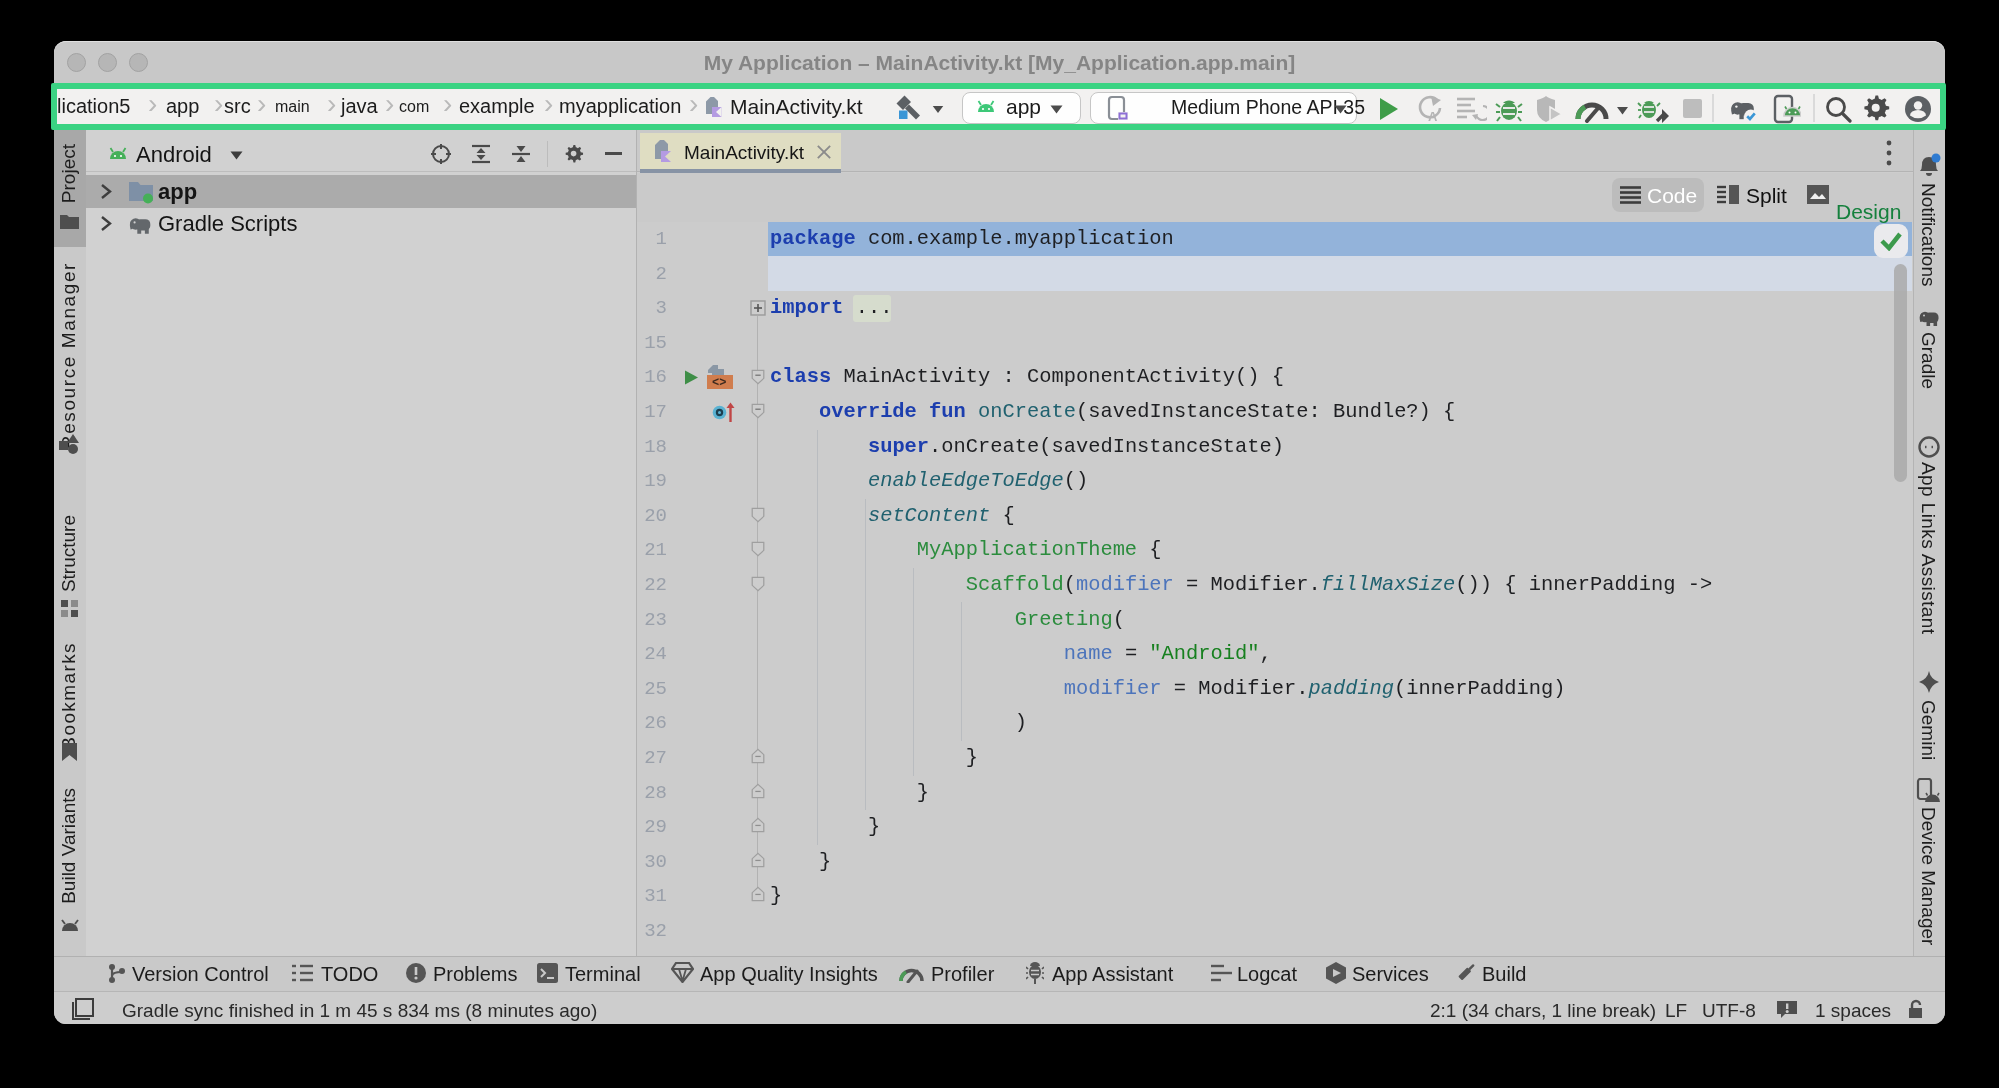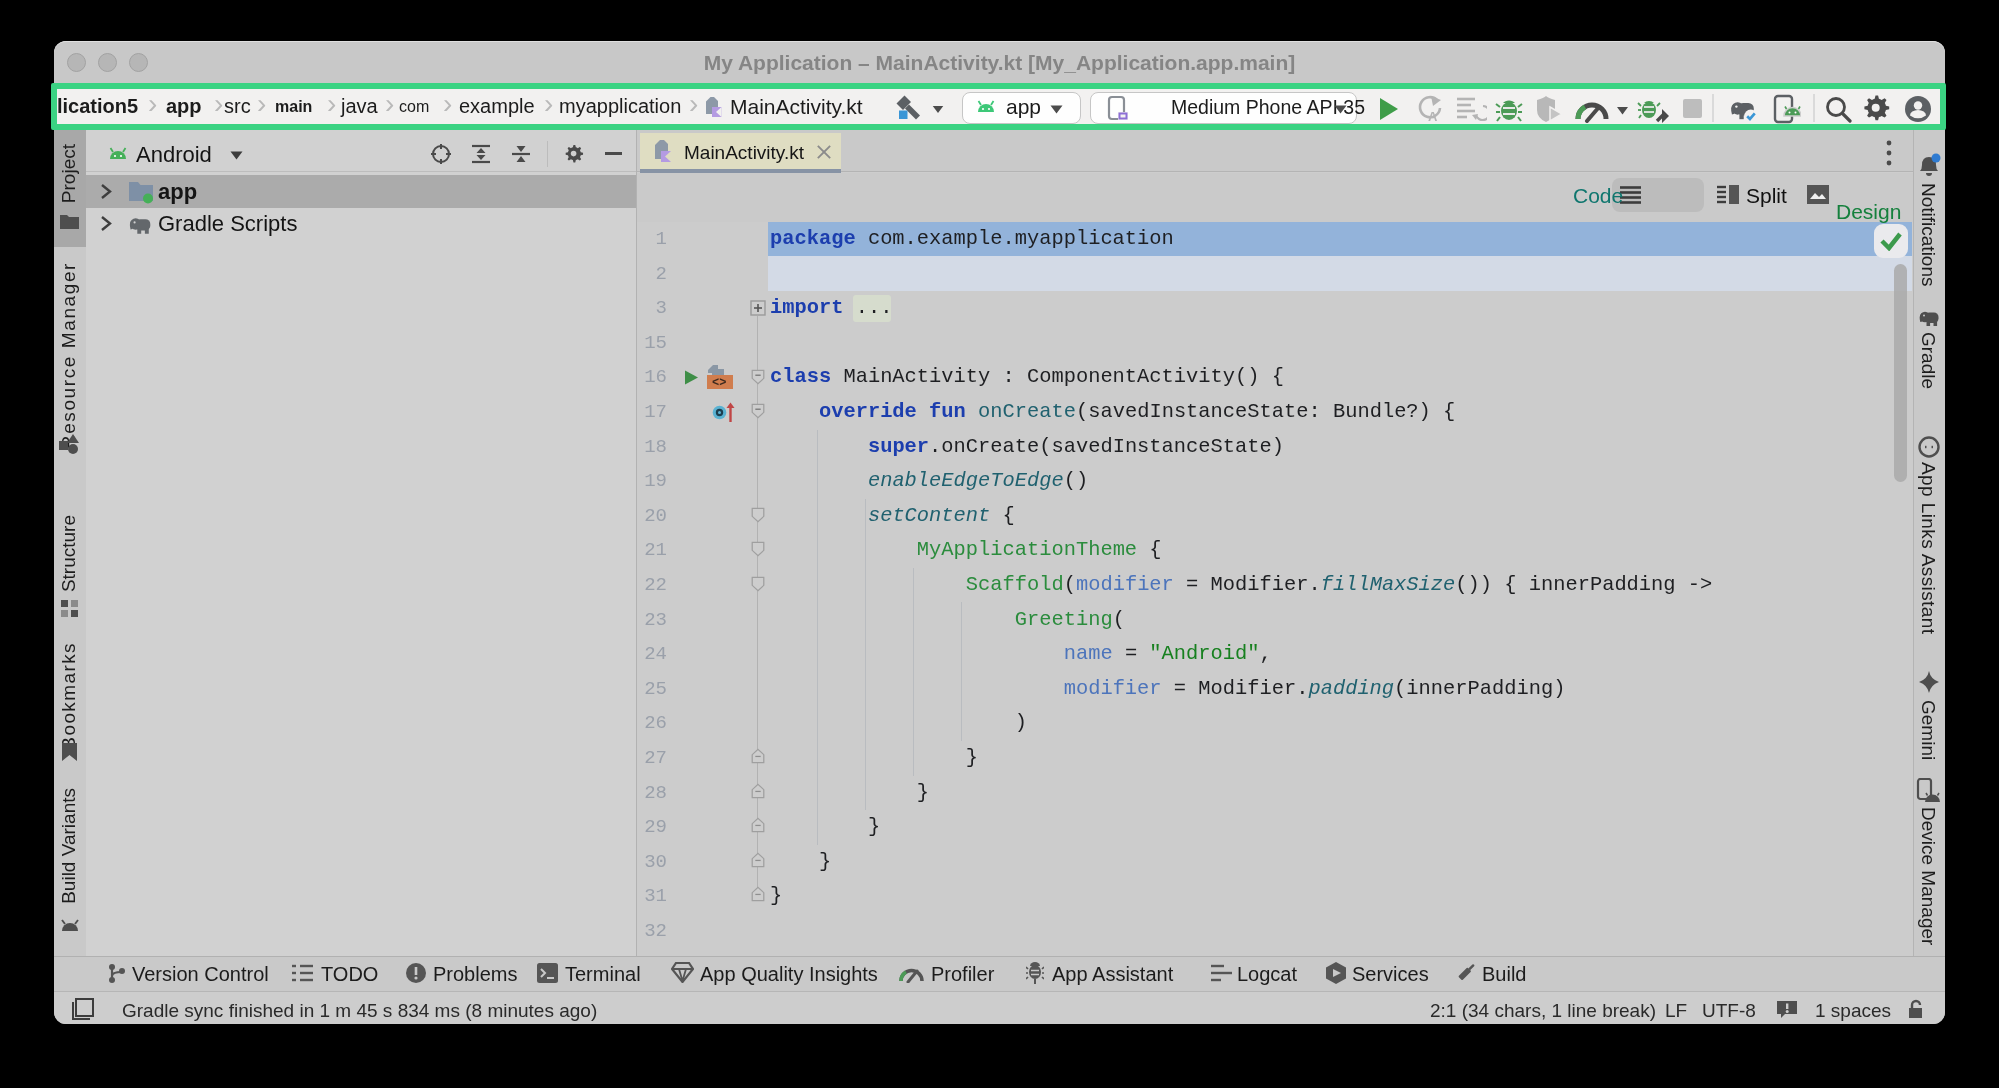--- a/index.html
+++ b/index.html
@@ -6,21 +6,21 @@
 html,body { width:1999px; height:1088px; background:#000; overflow:hidden; font-family:"Liberation Sans", sans-serif; }
 .abs { position:absolute; }
 #win { position:absolute; left:54px; top:41px; width:1891px; height:983px; background:#cdcdcd; border-radius:12px; overflow:hidden; }
 
 #titlebar { position:absolute; left:54px; top:41px; width:1891px; height:42px; background:#c8c8c8; border-radius:12px 12px 0 0; border-top:1px solid #dfdfdf; }
 .light { position:absolute; top:53px; width:19px; height:19px; border-radius:50%; background:#b6b6b6; border:1px solid #a2a2a2; }
 #title { position:absolute; left:54px; top:51px; width:1891px; text-align:center; font-size:21px; font-weight:bold; color:#858585; }
 
 #gbox { position:absolute; left:51px; top:83px; width:1895px; height:47px; border:6px solid #3bd383; background:#f2f1f0; border-radius:2px; }
 .crumb { position:absolute; top:95px; font-size:21px; color:#1c1c1c; white-space:nowrap; line-height:23px; }
-.crumb.b { font-weight:bold; }
+.crumb.b { font-weight:normal; }
 .chev { position:absolute; top:90px; font-size:28px; color:#b9b9b9; line-height:28px; font-weight:300; }
 .combo { position:absolute; top:92px; height:32px; background:#fefefe; border:1.5px solid #c6c6c6; border-radius:8px; }
 .ui-ic { position:absolute; }
 
 #lstripe { position:absolute; left:54px; top:130px; width:32px; height:826px; background:#c9c9c9; }
 #ptab { position:absolute; left:54px; top:130px; width:32px; height:117px; background:#a8a8a8; }
 .vtl { writing-mode:vertical-rl; transform:rotate(180deg); font-size:19px; color:#1d1d1d; white-space:nowrap; letter-spacing:0px; }
 .vtr { writing-mode:vertical-rl; font-size:19px; color:#1d1d1d; white-space:nowrap; }
 #rstripe { position:absolute; left:1913px; top:130px; width:32px; height:826px; background:#c9c9c9; border-left:1px solid #b4b4b4; }
 
@@ -231,21 +231,21 @@
 
 <div class="abs" style="left:1612px;top:178px;width:92px;height:34px;background:#bcbcbc;border-radius:8px;"></div>
 <svg class="abs" style="left:1620px;top:185px;" width="21" height="20" viewBox="0 0 21 20">
     <g stroke="#3c3c3c" stroke-width="2.6">
       <line x1="0" y1="2.5" x2="21" y2="2.5"></line>
       <line x1="0" y1="7.5" x2="21" y2="7.5"></line>
       <line x1="0" y1="12.5" x2="21" y2="12.5"></line>
       <line x1="0" y1="17.5" x2="21" y2="17.5"></line>
     </g>
   </svg>
-<div class="crumb" style="left:1573px;top:184px;color:#0f766e;">Code</div>
+<div class="crumb" style="left:1647px;top:184px;color:#ffffff;">Code</div>
 <svg class="abs" style="left:1717px;top:185px;" width="22" height="20" viewBox="0 0 22 20">
     <g stroke="#3c3c3c" stroke-width="2.4">
       <line x1="0" y1="2" x2="9" y2="2"></line>
       <line x1="0" y1="7" x2="9" y2="7"></line>
       <line x1="0" y1="12" x2="9" y2="12"></line>
       <line x1="0" y1="17" x2="9" y2="17"></line>
     </g>
     <rect x="12" y="0" width="10" height="19" fill="#555"></rect>
   </svg>
 <div class="crumb" style="left:1746px;top:184px;color:#101010;">Split</div>

